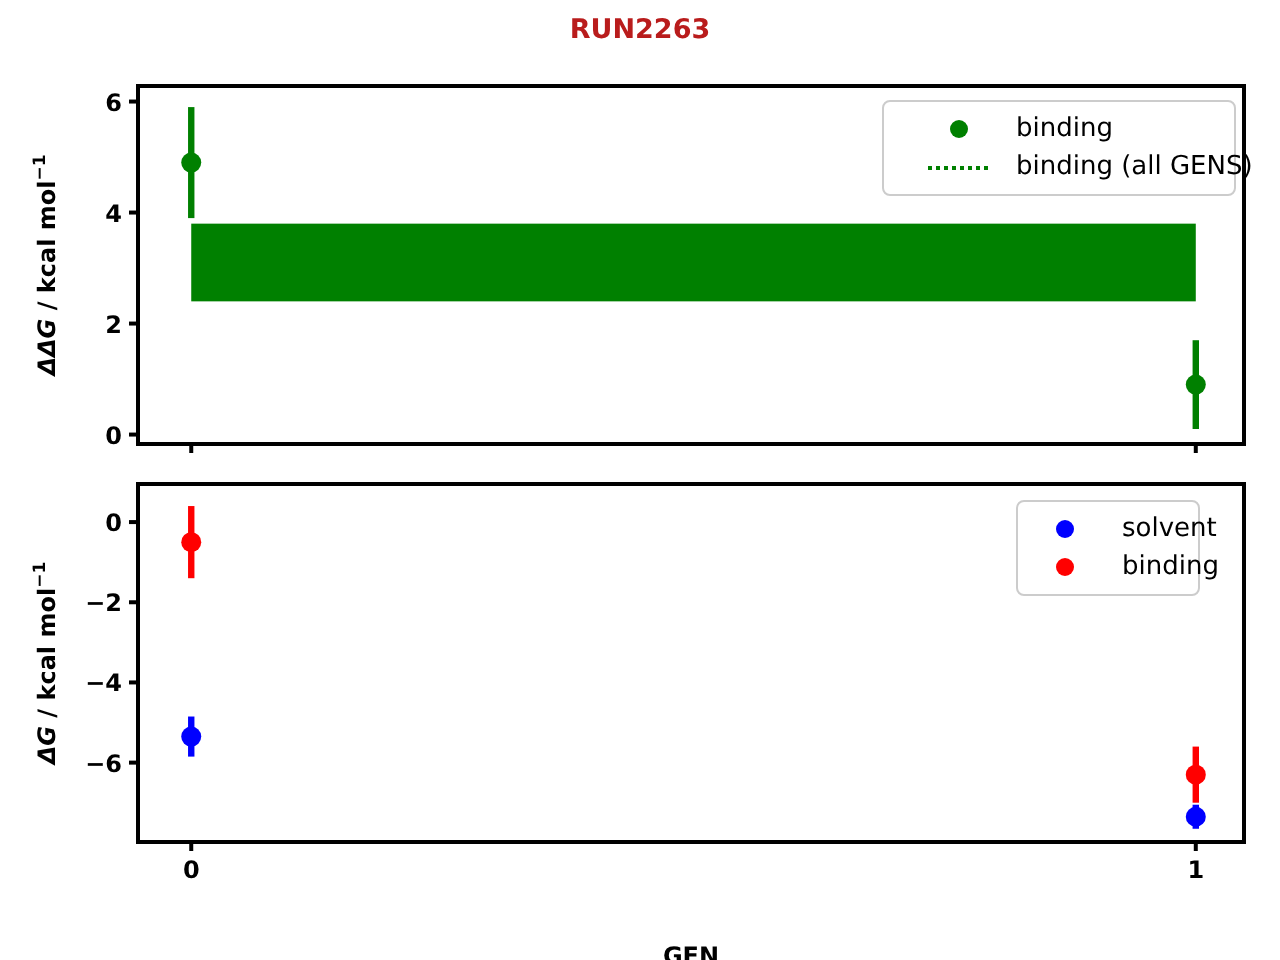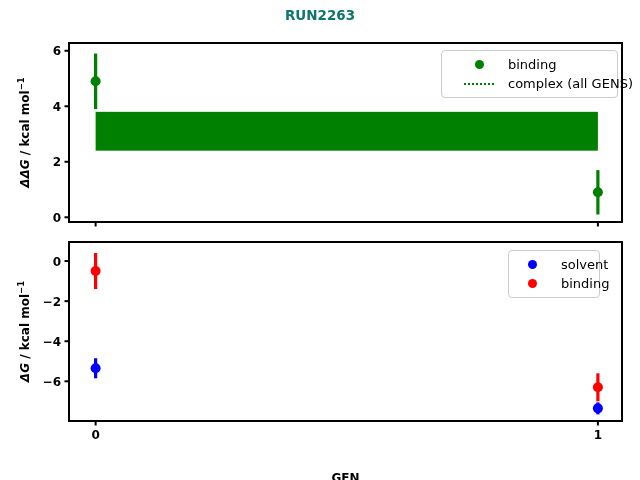--- a/index.html
+++ b/index.html
@@ -13,21 +13,21 @@
     background: #ffffff;
     overflow: hidden;
   }
   #chart-svg { position: absolute; left: 0; top: 0; }
   .fig-title {
     position: absolute;
     left: 0; top: 7px; width: 640px;
     text-align: center;
     font-size: 13.5px;
     font-weight: bold;
-    color: #0f766e;
+    color: #b91c1c;
   }
   .ylabel-box {
     position: absolute;
     left: -66px;
     width: 180px; height: 17px;
     text-align: center;
     font-size: 12px;
     font-weight: bold;
     color: #000;
     white-space: nowrap;
@@ -138,21 +138,21 @@
     <div class="legend-row">
       <span class="swatch-col">
           <span class="swatch-dot" style="background: rgb(0, 128, 0);"></span>
         </span>
       <span>binding</span>
     </div>
     <div class="legend-row">
       <span class="swatch-col">
           <span class="swatch-dotted" style="border-top-color: rgb(0, 128, 0);"></span>
         </span>
-      <span>complex (all GENS)</span>
+      <span>binding (all GENS)</span>
     </div>
   </div>
 
   <div class="legend" id="legend-bottom">
     <div class="legend-row">
       <span class="swatch-col">
           <span class="swatch-dot" style="background: rgb(0, 0, 255);"></span>
         </span>
       <span>solvent</span>
     </div>

